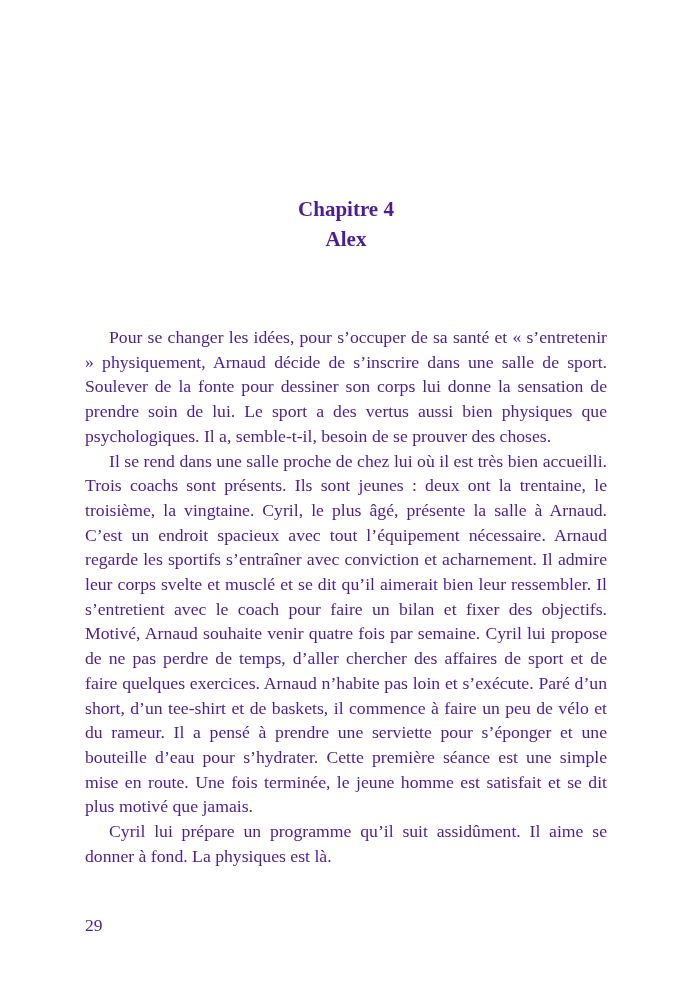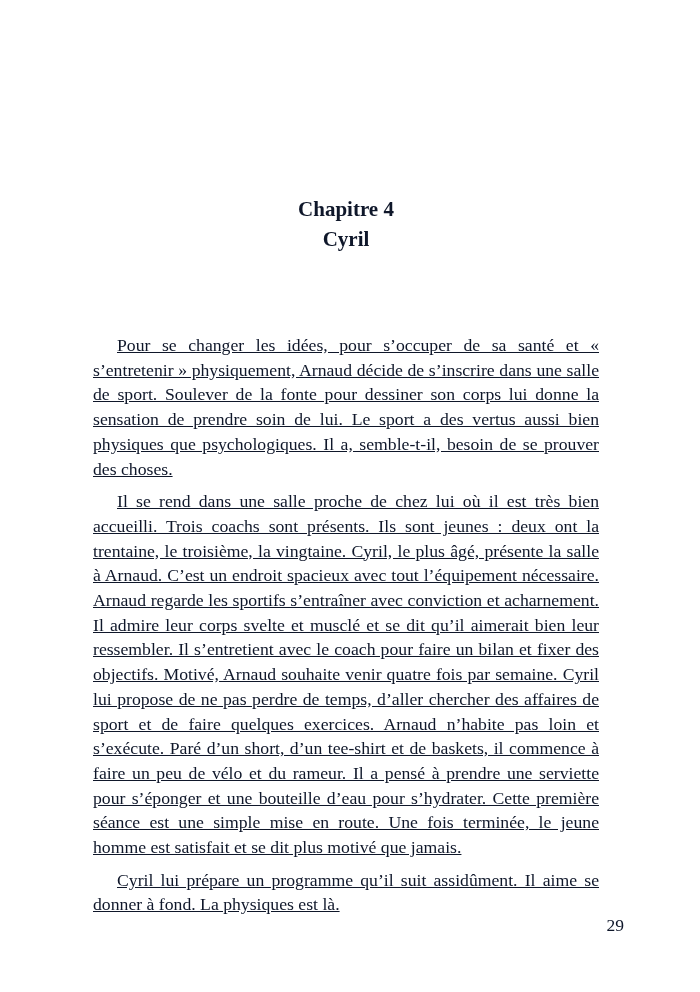--- a/index.html
+++ b/index.html
@@ -6,21 +6,21 @@
     margin: 0;
     padding: 0;
     background: #ffffff;
   }
   .page {
     position: relative;
     width: 700px;
     height: 992px;
     background: #ffffff;
     font-family: "Liberation Serif", "DejaVu Serif", serif;
-    color: #0f172a;
+    color: #4c1d95;
     overflow: hidden;
   }
   .chapter-heading {
     position: absolute;
     top: 194px;
     left: 85px;
     width: 522px;
     text-align: center;
     font-weight: bold;
     font-size: 21px;
@@ -29,43 +29,41 @@
   .body-text {
     position: absolute;
     top: 325px;
     left: 85px;
     width: 522px;
     font-size: 17.7px;
     line-height: 24.7px;
     text-align: justify;
   }
   .body-text p {
-    margin: 8px;
+    margin: 0;
     padding: 0;
     text-indent: 24px;
-    text-decoration: underline;
   }
   .page-number {
     position: absolute;
     top: 913px;
-    left: 102px;
+    left: 85px;
     width: 522px;
-    text-align: right;
     font-size: 17.5px;
     line-height: 24px;
   }
 </style>
 </head>
 <body>
 
 <div class="page">
 
   <div class="chapter-heading">
     <div>Chapitre 4</div>
-    <div>Cyril</div>
+    <div>Alex</div>
   </div>
 
   <div class="body-text">
     <p>Pour se changer les idées, pour s’occuper de sa santé et « s’entretenir » physiquement, Arnaud décide de s’inscrire dans une salle de sport. Soulever de la fonte pour dessiner son corps lui donne la sensation de prendre soin de lui. Le sport a des vertus aussi bien physiques que psychologiques. Il a, semble-t-il, besoin de se prouver des choses.</p>
     <p>Il se rend dans une salle proche de chez lui où il est très bien accueilli. Trois coachs sont présents. Ils sont jeunes : deux ont la trentaine, le troisième, la vingtaine. Cyril, le plus âgé, présente la salle à Arnaud. C’est un endroit spacieux avec tout l’équipement nécessaire. Arnaud regarde les sportifs s’entraîner avec conviction et acharnement. Il admire leur corps svelte et musclé et se dit qu’il aimerait bien leur ressembler. Il s’entretient avec le coach pour faire un bilan et fixer des objectifs. Motivé, Arnaud souhaite venir quatre fois par semaine. Cyril lui propose de ne pas perdre de temps, d’aller chercher des affaires de sport et de faire quelques exercices. Arnaud n’habite pas loin et s’exécute. Paré d’un short, d’un tee-shirt et de baskets, il commence à faire un peu de vélo et du rameur. Il a pensé à prendre une serviette pour s’éponger et une bouteille d’eau pour s’hydrater. Cette première séance est une simple mise en route. Une fois terminée, le jeune homme est satisfait et se dit plus motivé que jamais.</p>
     <p>Cyril lui prépare un programme qu’il suit assidûment. Il aime se donner à fond. La physiques est là.</p>
   </div>
 
   <div class="page-number">29</div>
 

